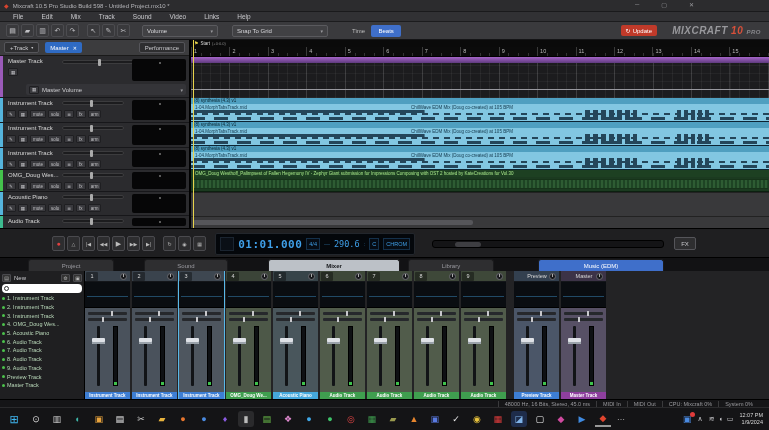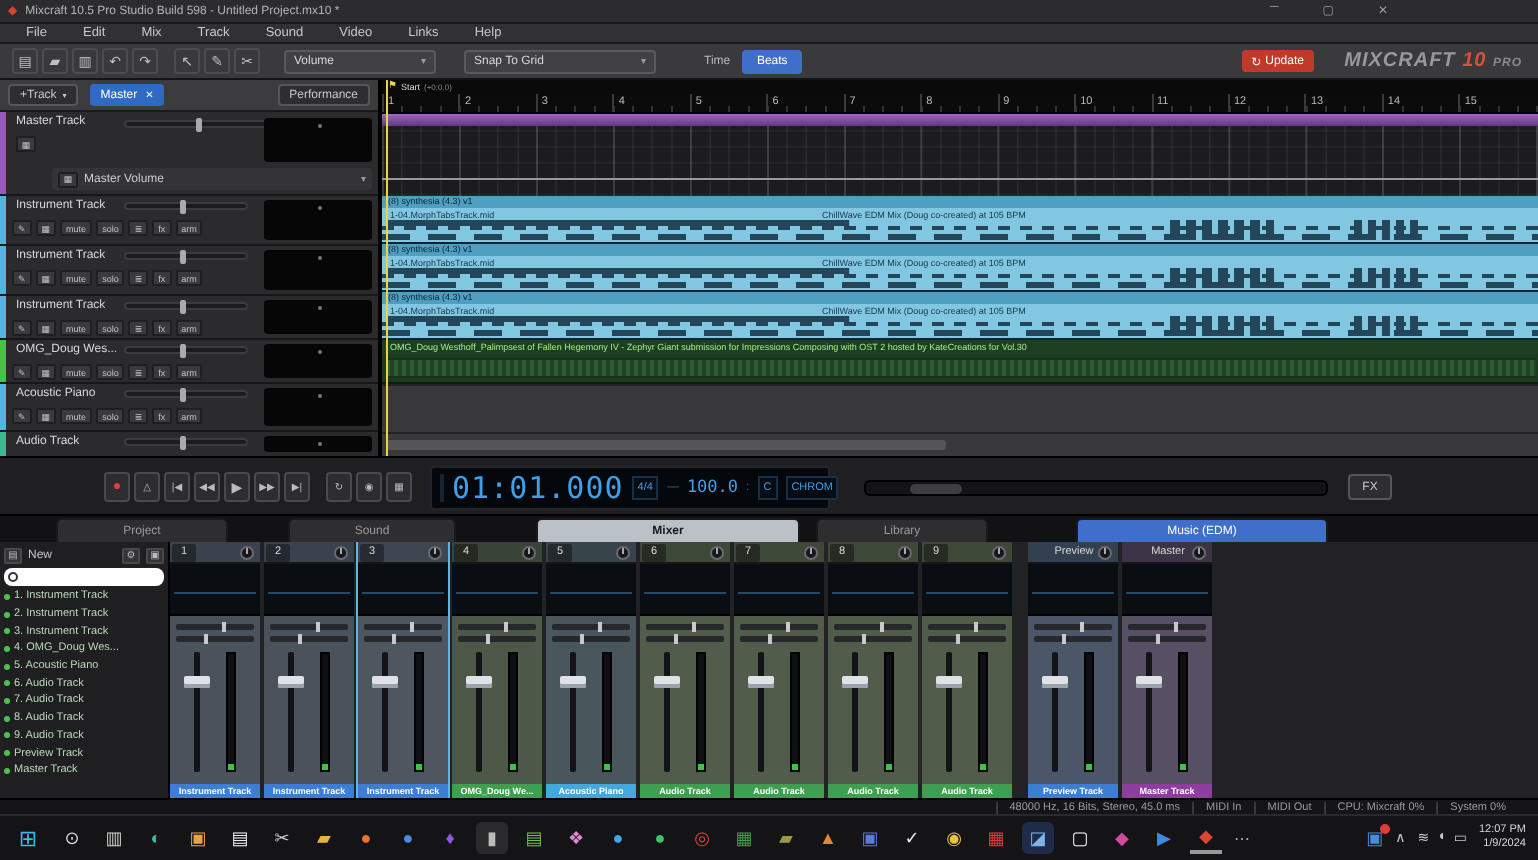--- a/index.html
+++ b/index.html
@@ -65,21 +65,21 @@
 .wave{position:absolute;left:2px;right:2px;top:9px;height:10px;background:repeating-linear-gradient(90deg,#2e5c33 0 2px,#1e4424 2px 4px);border-top:1px solid #163319;border-bottom:1px solid #163319}
 .emptyrows{position:absolute;left:0;top:152px;width:579px;height:36px;background:#39393b;background-image:linear-gradient(#222 1px,transparent 1px);background-size:100% 24px}
 .hscroll{position:absolute;left:2px;bottom:3px;width:280px;height:5px;background:#56565a;border-radius:2px}
 .playhead{position:absolute;left:2px;top:0;width:1px;height:188px;background:#e8d44c;z-index:5}
 
 .transport{position:absolute;left:0;top:228px;width:769px;height:30px;background:#1f1f21;border-top:1px solid #000;border-bottom:1px solid #000}
 .tpbtns{position:absolute;left:52px;top:7px;display:flex;gap:2px}
 .tpb{width:13px;height:15px;background:#2d2d2f;border:1px solid #4a4a4e;border-radius:2px;color:#bbb;font-size:5px;display:flex;align-items:center;justify-content:center;flex:none;white-space:nowrap}
 .lcd{position:absolute;left:215px;top:4px;width:200px;height:22px;background:#04070b;border:1px solid #22262c;border-radius:2px;display:flex;align-items:center;padding:0 4px;gap:4px}
 .lcd-vu{width:18px;height:14px;background:#0a0f16;border:1px solid #1a2430}
-.lcd-pos{font-family:"DejaVu Sans Mono",monospace;font-size:15px;font-weight:normal;color:#3f9fe8;letter-spacing:.5px}
+.lcd-pos{font-family:"DejaVu Sans Mono",monospace;font-size:11px;font-weight:bold;color:#3f9fe8;letter-spacing:.5px}
 .lcd-chip{font-size:5.5px;color:#3f9fe8;border:1px solid #14304a;background:#060c14;height:12px;display:flex;align-items:center;padding:0 2px}
 .lcd-dim{font-size:6px;color:#2a6a9a}
 .lcd-tempo{font-family:"DejaVu Sans Mono",monospace;font-size:8.5px;color:#3f9fe8}
 .tscroll{position:absolute;left:432px;top:11px;width:232px;height:8px;background:#141416;border:1px solid #000;border-radius:3px}
 .tscroll i{position:absolute;left:22px;top:1px;width:26px;height:5px;background:#3e3e42;border-radius:3px}
 .fxbtn{position:absolute;right:73px;top:8px;width:22px;height:13px}
 
 .tabbar{position:absolute;left:0;top:258px;width:769px;height:13px;background:#121214;display:flex;align-items:flex-end}
 .tab{height:12px;background:#2e2e30;color:#9a9aa0;font-size:6px;display:flex;align-items:center;justify-content:center;border-radius:3px 3px 0 0;border:1px solid #1a1a1c;border-bottom:none;flex:none}
 
@@ -439,21 +439,21 @@
         </span>
         <span class="tpb">
           <span>▦</span>
         </span>
       </div>
     <div class="lcd">
       <div class="lcd-vu"></div>
       <span class="lcd-pos">01:01.000</span>
       <span class="lcd-chip">4/4</span>
       <span class="lcd-dim">—</span>
-      <span class="lcd-tempo">100.0</span>
+      <span class="lcd-tempo">290.6</span>
       <span class="lcd-dim">:</span>
       <span class="lcd-chip">C</span>
       <span class="lcd-chip">CHROM</span>
     </div>
     <div class="tscroll">
         <i></i>
       </div>
     <span class="btnish fxbtn">FX</span>
   </div>
 

